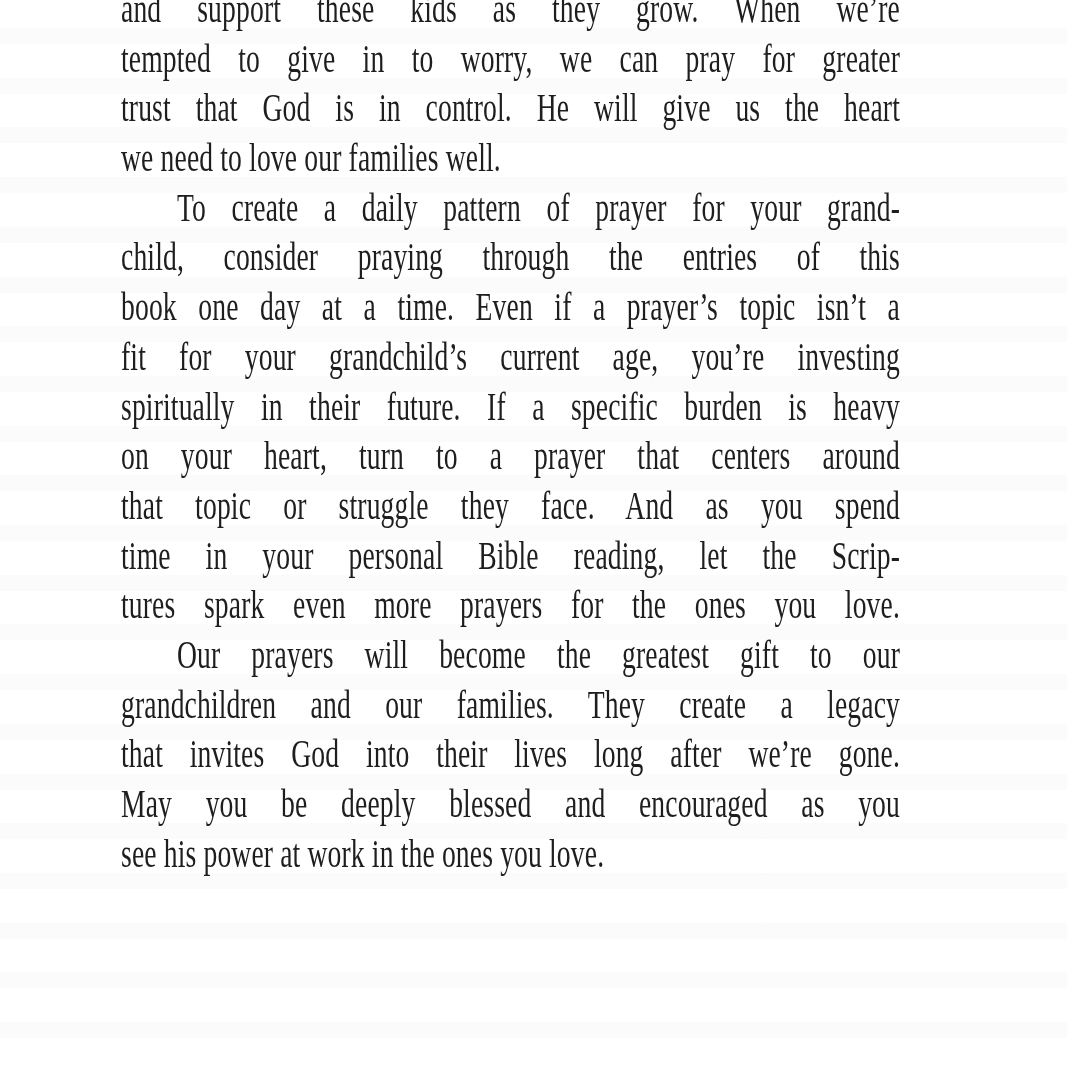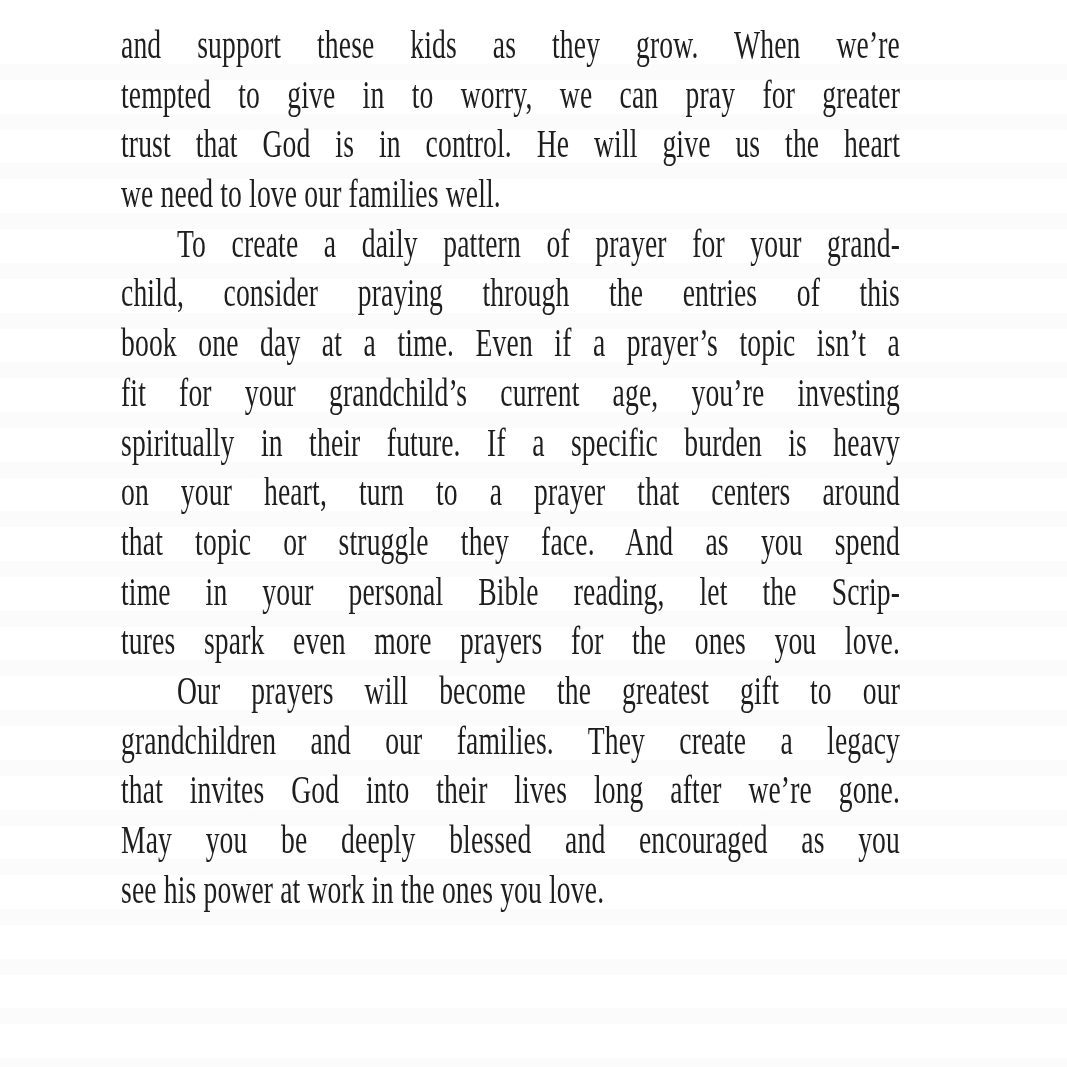--- a/index.html
+++ b/index.html
@@ -15,21 +15,20 @@
     position: relative;
   }
   .page {
     position: absolute;
     inset: 0;
     background:
       repeating-linear-gradient(180deg,
         rgba(0,0,0,0) 0px, rgba(0,0,0,0) 28px,
         rgba(130,130,130,0.03) 28px, rgba(130,130,130,0.03) 44px,
         rgba(0,0,0,0) 44px, rgba(0,0,0,0) 49.7px);
-    margin-top: 36px;
   }
   .page-text {
     position: absolute;
     left: 121px;
     top: -16px;
     width: 779px;
   }
   
   .compress {
     width: 1100px;

